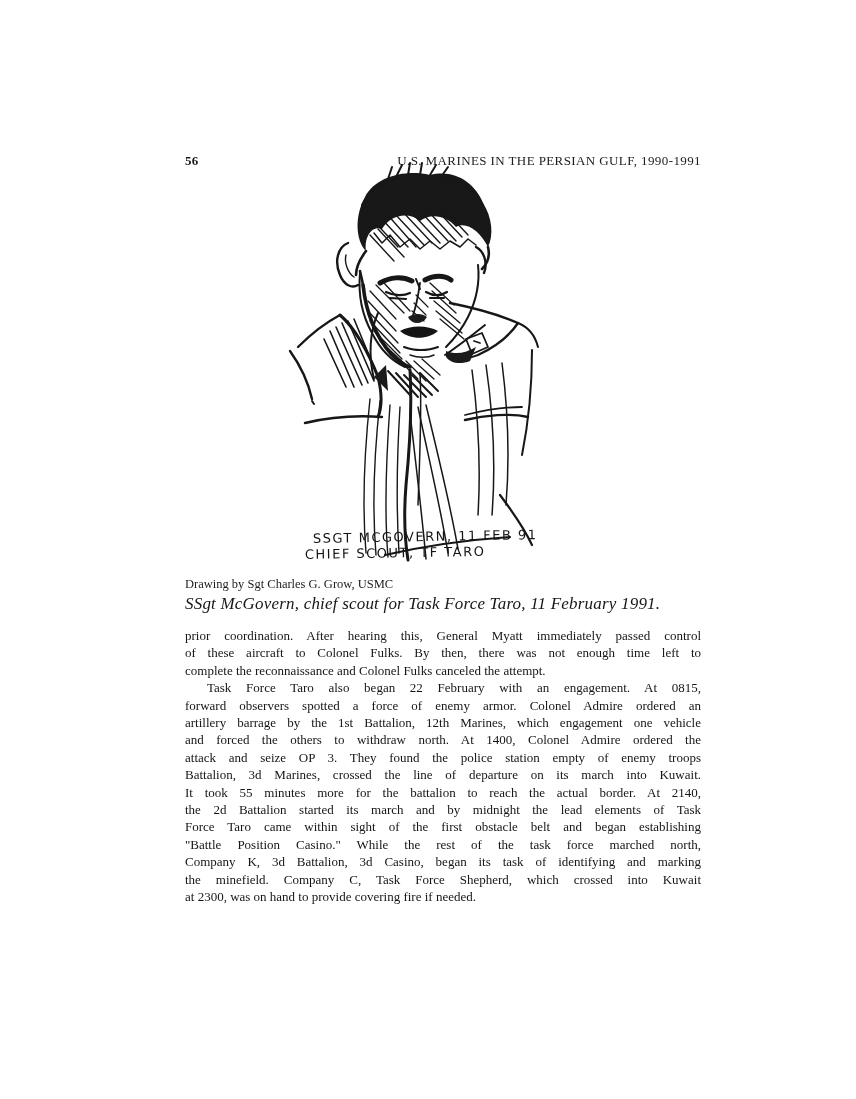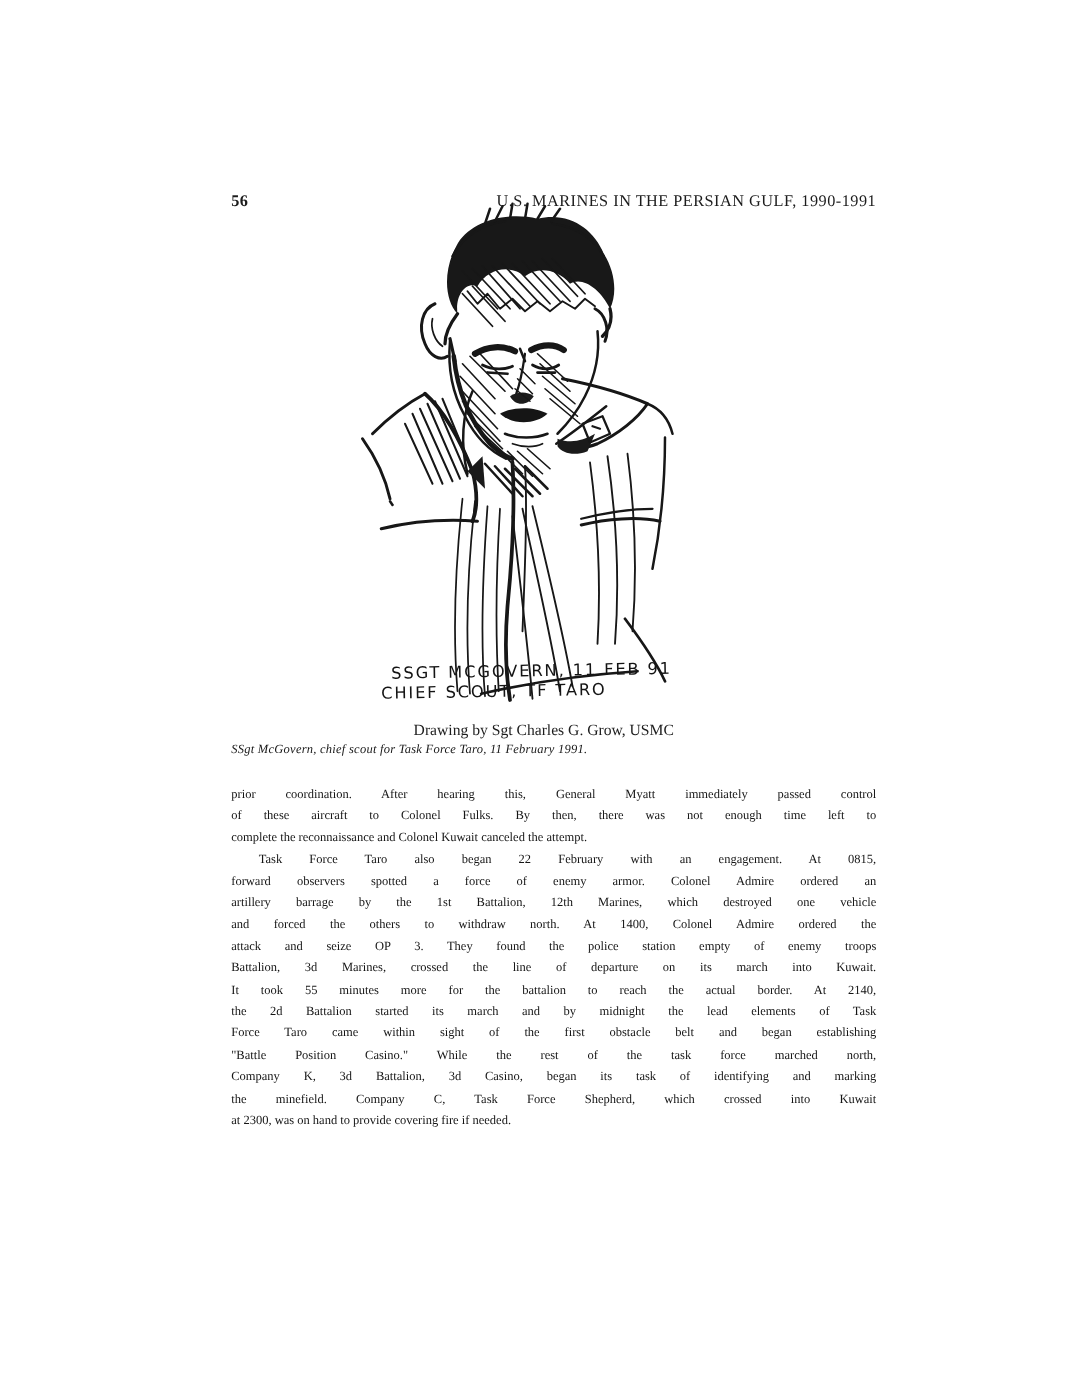--- a/index.html
+++ b/index.html
@@ -34,40 +34,40 @@
     height: 420px;
     margin: 0;
     text-decoration: underline;
   }
   .figure-wrap svg { display:block; }
   .credit {
     position: absolute;
     left: 185px;
     top: 577px;
     width: 500px;
-    text-align: center;
+    text-align: left;
     font-size: 12.5px;
     color: #1d1d1d;
   }
   .caption {
     position: absolute;
     left: 185px;
     top: 594px;
     width: 516px;
     font-style: italic;
-    font-size: 10px;
+    font-size: 17px;
     letter-spacing: 0.2px;
     color: #171717;
   }
   .bodytext {
     position: absolute;
     left: 185px;
     top: 627px;
     width: 516px;
-    font-size: 10px;
+    font-size: 13px;
     line-height: 17.4px;
     color: #151515;
   }
   .textline { text-align: justify; text-align-last: justify; white-space: normal; }
   .textline.last { text-align-last: left; }
   .textline.indent { text-indent: 22px; }
   .sketch-text {
     font-family: "DejaVu Sans", sans-serif;
     fill: #141414;
   }
@@ -158,24 +158,24 @@
     </svg>
   </figure>
 
   <div class="credit">Drawing by Sgt Charles G. Grow, USMC</div>
 
   <div class="caption">SSgt McGovern, chief scout for Task Force Taro, 11 February 1991.</div>
 
   <main class="bodytext" id="body-text-container">
       <div class="textline">prior coordination. After hearing this, General Myatt immediately passed control</div>
       <div class="textline">of these aircraft to Colonel Fulks. By then, there was not enough time left to</div>
-      <div class="textline last">complete the reconnaissance and Colonel Kuwait canceled the attempt.</div>
+      <div class="textline last">complete the reconnaissance and Colonel Fulks canceled the attempt.</div>
       <div class="textline indent">Task Force Taro also began 22 February with an engagement. At 0815,</div>
       <div class="textline">forward observers spotted a force of enemy armor. Colonel Admire ordered an</div>
-      <div class="textline">artillery barrage by the 1st Battalion, 12th Marines, which destroyed one vehicle</div>
+      <div class="textline">artillery barrage by the 1st Battalion, 12th Marines, which engagement one vehicle</div>
       <div class="textline">and forced the others to withdraw north. At 1400, Colonel Admire ordered the</div>
       <div class="textline">attack and seize OP 3. They found the police station empty of enemy troops</div>
       <div class="textline">Battalion, 3d Marines, crossed the line of departure on its march into Kuwait.</div>
       <div class="textline">It took 55 minutes more for the battalion to reach the actual border. At 2140,</div>
       <div class="textline">the 2d Battalion started its march and by midnight the lead elements of Task</div>
       <div class="textline">Force Taro came within sight of the first obstacle belt and began establishing</div>
       <div class="textline">"Battle Position Casino."  While the rest of the task force marched north,</div>
       <div class="textline">Company K, 3d Battalion, 3d Casino, began its task of identifying and marking</div>
       <div class="textline">the minefield. Company C, Task Force Shepherd, which crossed into Kuwait</div>
       <div class="textline last">at 2300, was on hand to provide covering fire if needed.</div>

